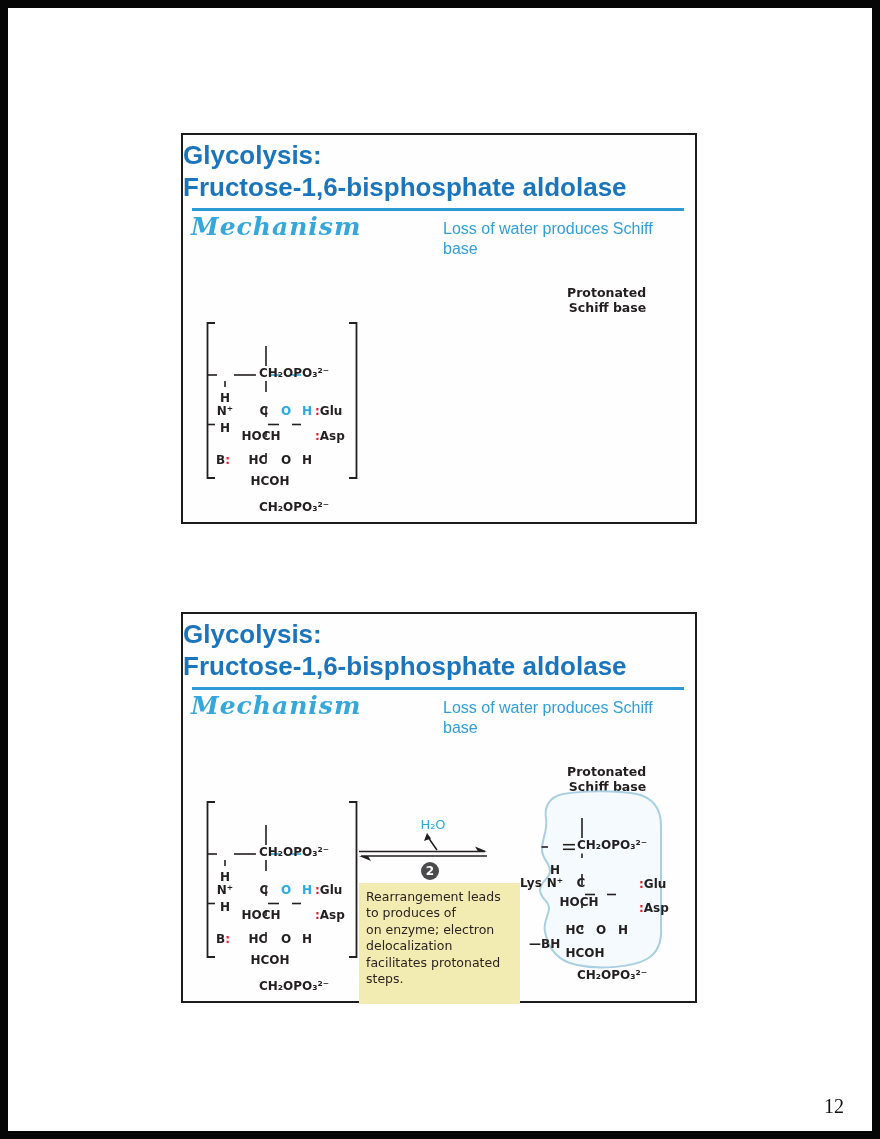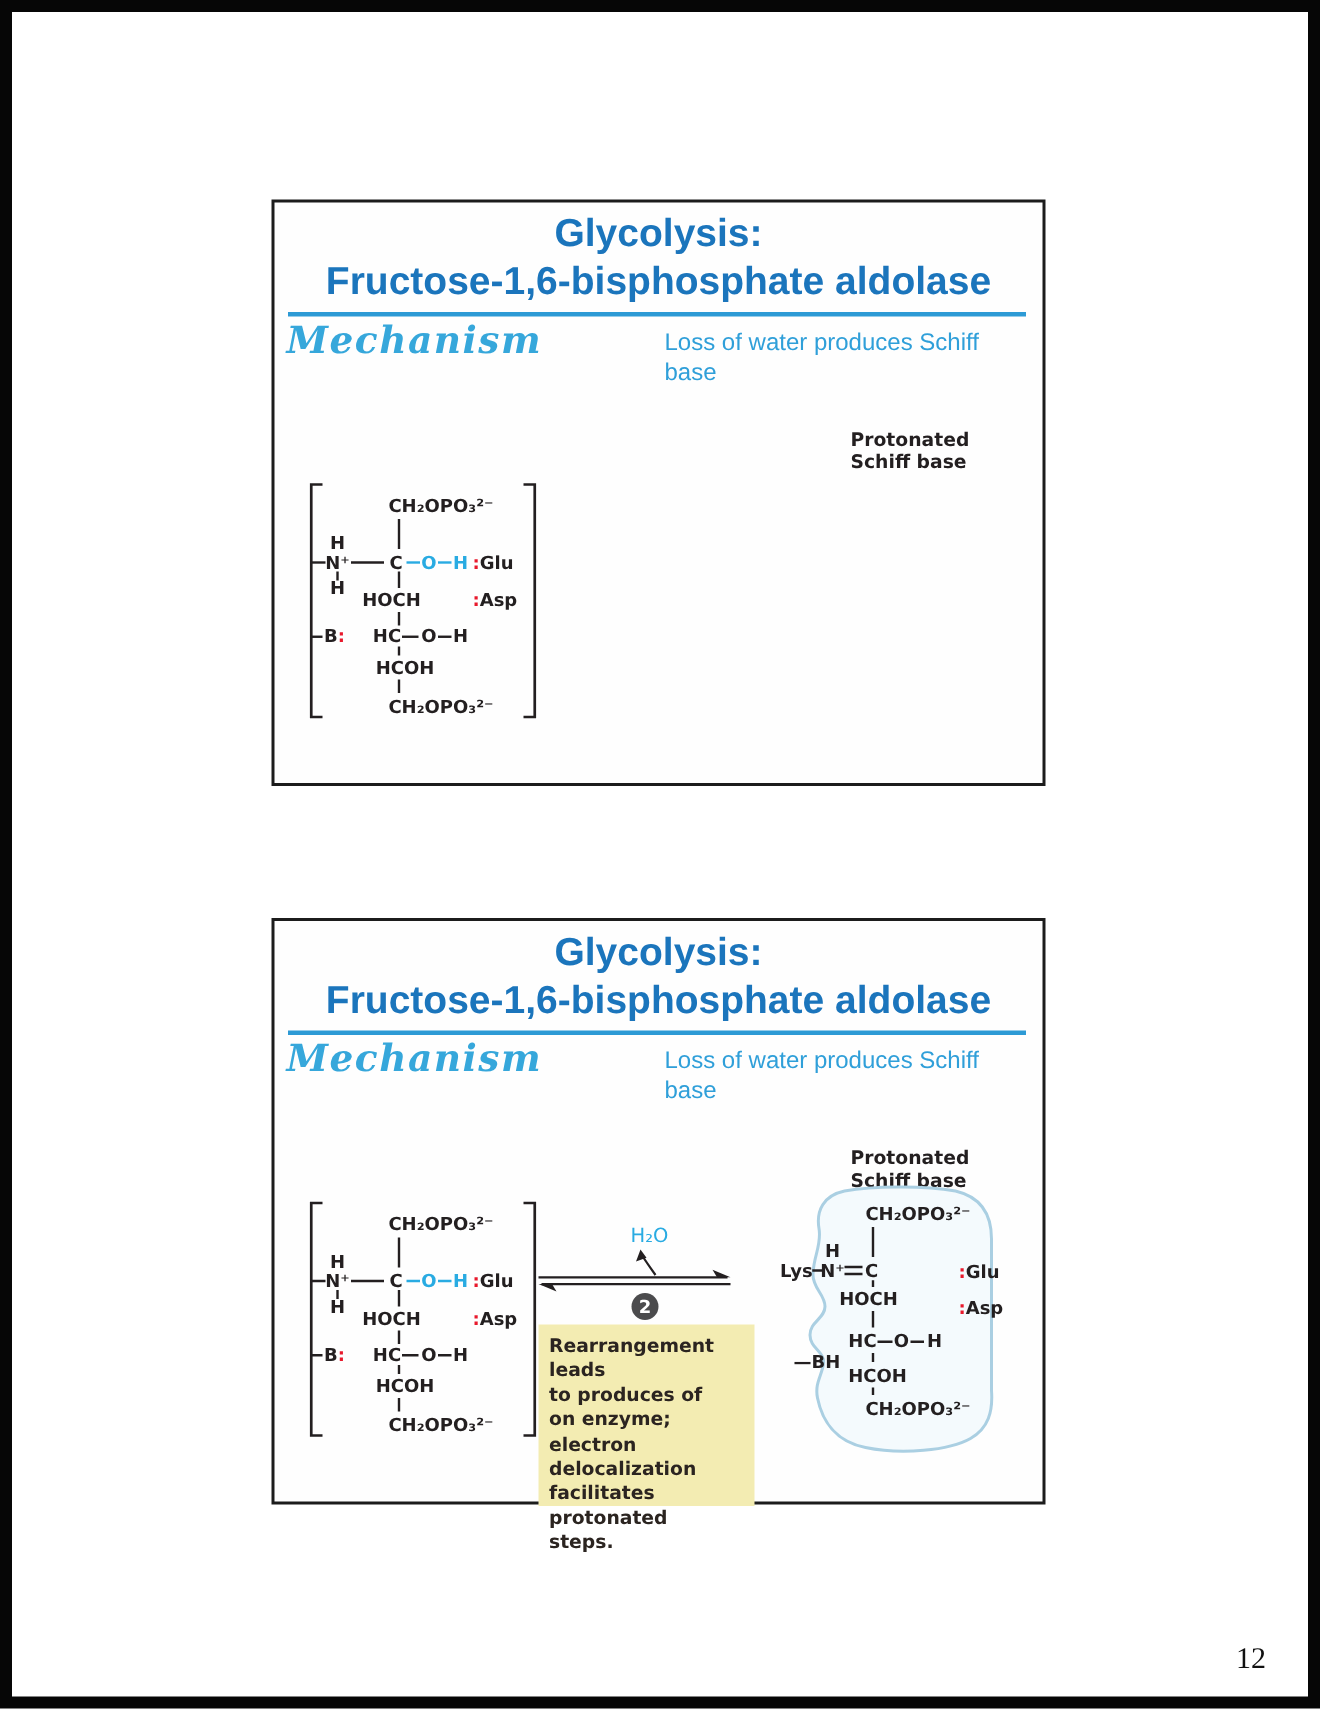--- a/index.html
+++ b/index.html
@@ -4,51 +4,51 @@
 <style>
   html,body{margin:0;padding:0;}
   body{width:880px;height:1139px;position:relative;background:#060606;
        font-family:"Liberation Sans",sans-serif;overflow:hidden;}
   .page{position:absolute;inset:8px;background:#ffffff;}
 
   .slide{position:absolute;left:173px;width:516px;height:391px;
          background:#fefefe;border:2px solid #1c1c1c;box-sizing:border-box;}
   .slide-inner{position:absolute;inset:0;}
 
-  .s-title{position:absolute;top:4px;left:0;right:0;text-align:center;
+  .s-title{position:absolute;top:4px;left:0;right:0;
            font-weight:bold;font-size:26px;line-height:32px;color:var(--title_blue);}
   .s-rule{position:absolute;top:73px;left:9px;right:11px;height:3px;background:var(--rule_blue);}
   .s-mech{position:absolute;top:77px;left:8px;font-family:"DejaVu Serif",serif;
           font-style:italic;font-weight:bold;font-size:25px;color:var(--mechanism_blue);
           letter-spacing:1px;text-align:right;}
   .s-sub{position:absolute;top:84px;left:260px;width:240px;
          font-size:16px;line-height:20px;color:var(--subtitle_blue);}
   .prot{position:absolute;left:384px;top:150px;font-family:"DejaVu Sans",sans-serif;
-        font-weight:bold;font-size:12.5px;line-height:15px;color:var(--ink);}
+        font-weight:bold;font-size:12.5px;line-height:15px;color:var(--ink);text-align:right;}
 
   .struct{position:absolute;font-family:"DejaVu Sans",sans-serif;font-weight:bold;color:var(--ink);}
   .substrate{left:19px;top:185px;width:160px;height:162px;}
   .schiff{left:336px;top:150px;width:150px;height:215px;}
   .bonds{position:absolute;left:0;top:0;}
   .atom{position:absolute;transform:translateX(-50%);font-size:12px;line-height:16px;
-        white-space:nowrap;}
+        white-space:nowrap;margin-top:36px;}
   .atom.la{transform:none;}
   .cy{color:var(--cyan);}
   .lp{color:var(--lone_pair_red);}
 
   .water{position:absolute;left:250px;top:203px;transform:translateX(-50%);
          font-family:"DejaVu Sans",sans-serif;font-weight:normal;font-size:13px;
          color:var(--cyan);}
   .step-circle{position:absolute;left:238px;top:248px;width:18px;height:18px;
          border-radius:50%;background:var(--step_circle);color:#fff;
          font-family:"DejaVu Sans",sans-serif;font-weight:bold;font-size:12px;
          text-align:center;line-height:18px;}
-  .note{position:absolute;left:176px;top:269px;width:144px;height:121px;
+  .note{position:absolute;left:176px;top:269px;width:161px;height:121px;
         background:var(--note_bg);color:var(--note_ink);
-        font-family:"DejaVu Sans",sans-serif;font-weight:bold;
+        font-family:"DejaVu Sans",sans-serif;font-weight:normal;
         font-size:12.5px;line-height:16.4px;padding:6px 0 4px 7px;box-sizing:border-box;}
 
   .pagenum{position:absolute;right:28px;bottom:13px;font-family:"Liberation Serif",serif;
            font-size:20px;color:#111;}
 </style>
 </head>
 <body>
 
 <div class="page">
 

